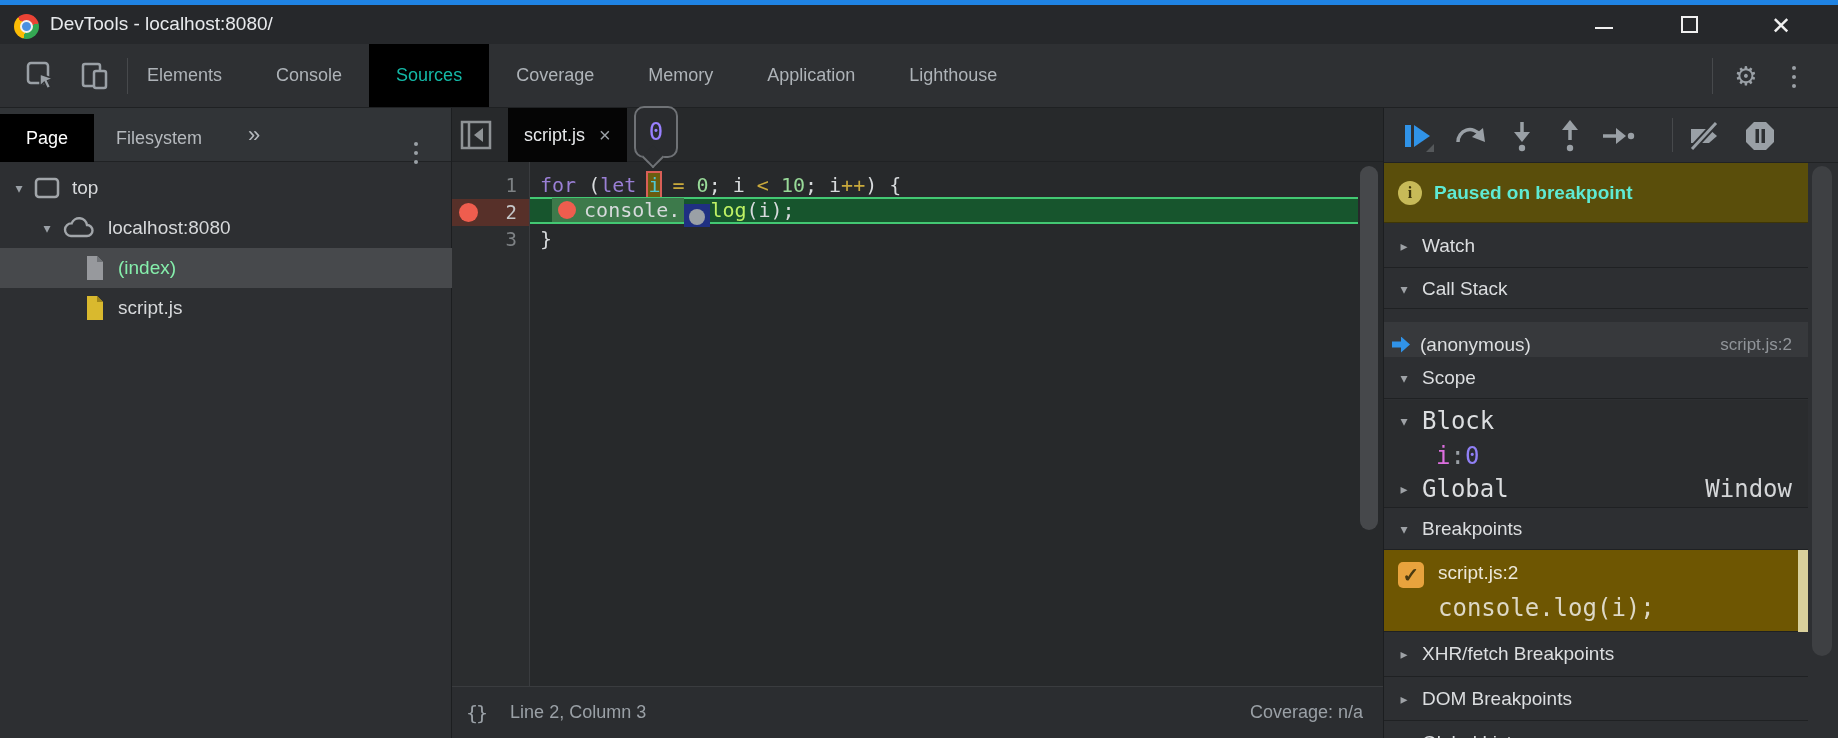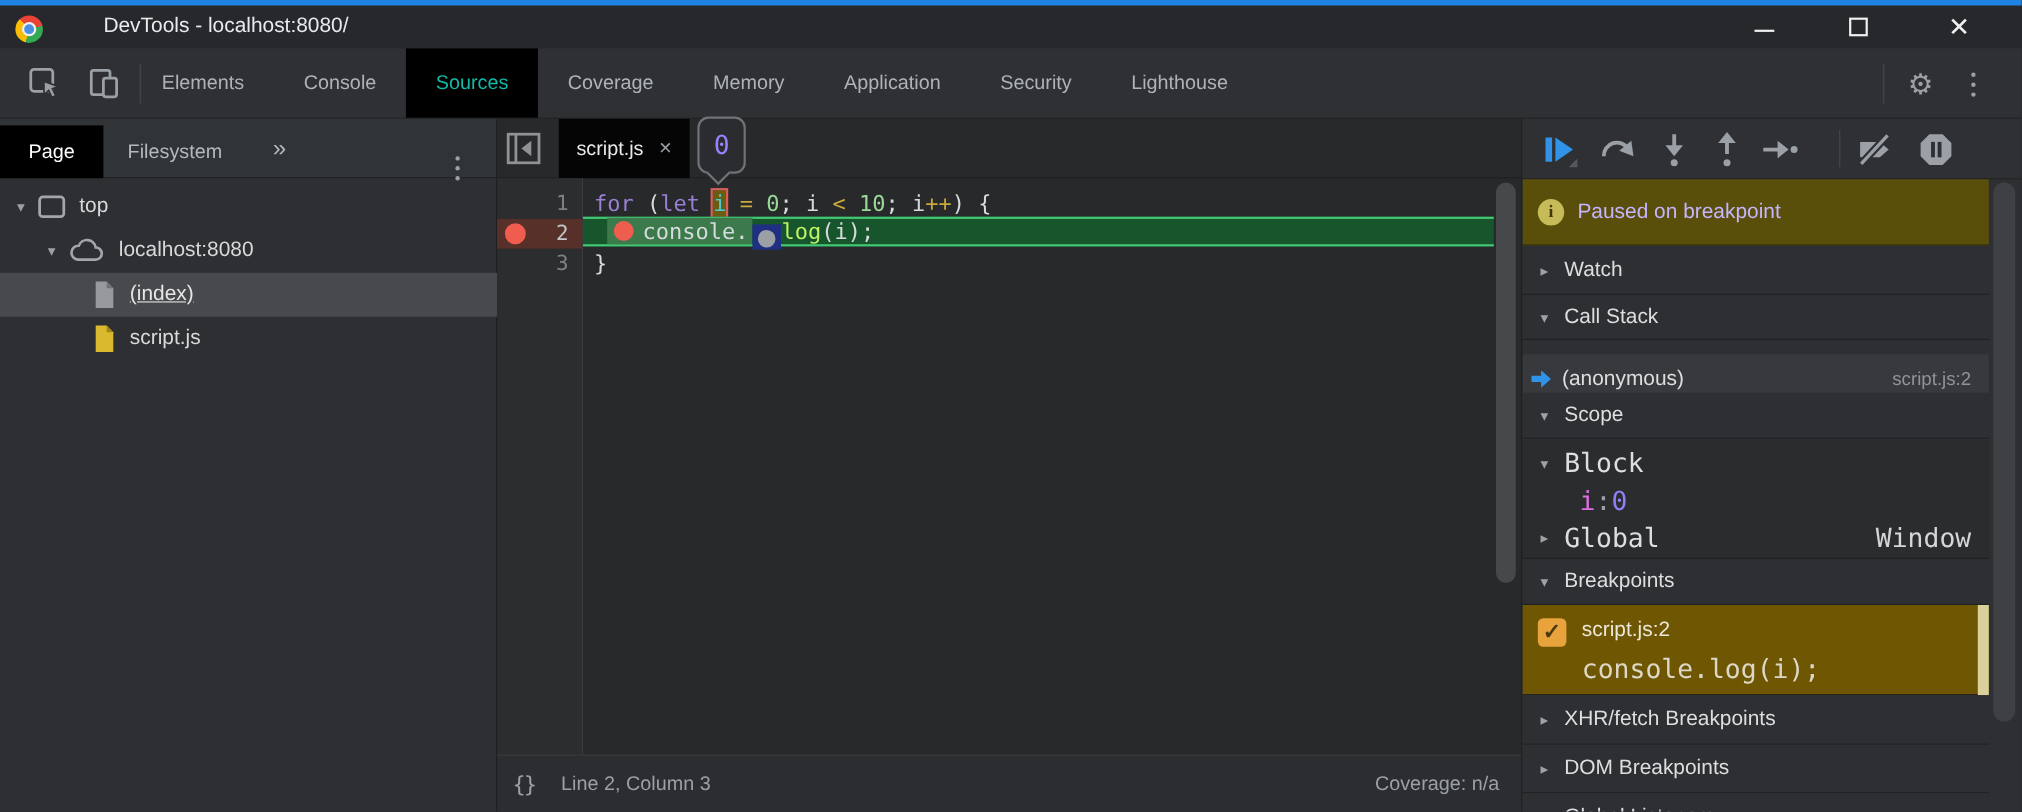--- a/index.html
+++ b/index.html
@@ -7,21 +7,21 @@
     -webkit-font-smoothing:antialiased;}
   .abs{position:absolute;}
   #stage{position:relative;width:1838px;height:738px;}
 
   
   #titlebar{left:0;top:0;width:1838px;height:44px;background:#26282b;border-top:5px solid #1f83e3;box-sizing:border-box;}
   #chrome-logo{left:14px;top:9px;width:25px;height:25px;border-radius:50%;
     background:conic-gradient(from -45deg,#ea4335 0 120deg,#4285f4 0 120deg,#34a853 120deg 240deg,#fbbc05 240deg 360deg);}
   #chrome-logo::after{content:"";position:absolute;left:6px;top:6px;width:13px;height:13px;border-radius:50%;
     background:#4a90e2;border:2px solid #f1f1f1;box-sizing:border-box;}
-  #window-title{left:50px;top:8px;color:#e8eaed;font-size:19px;margin-left:44px;}
+  #window-title{left:50px;top:8px;color:#e8eaed;font-size:19px;}
   .wbtn{top:8px;width:30px;height:26px;color:#f0f0f0;}
   #btn-min{left:1590px;} #btn-min::before{content:"";position:absolute;left:5px;top:14px;width:18px;height:2px;background:#f0f0f0;}
   #btn-max{left:1676px;} #btn-max::before{content:"";position:absolute;left:5px;top:3px;width:17px;height:17px;border:2px solid #f0f0f0;box-sizing:border-box;}
   #btn-close{left:1766px;font-size:24px;line-height:26px;text-align:center;}
 
   
   #tabbar{left:0;top:44px;width:1838px;height:64px;background:#2e3033;border-bottom:1px solid #1f2123;box-sizing:border-box;}
   #inspect-btn{left:24px;top:16px;width:34px;height:32px;}
   #device-btn{left:78px;top:16px;width:34px;height:32px;}
   .tb-sep{top:14px;width:1px;height:36px;background:#47494c;}
@@ -40,21 +40,21 @@
   #rightpanel{left:1383px;top:108px;width:455px;height:630px;background:#2d2f32;border-left:1px solid #1c1e20;box-sizing:border-box;overflow:hidden;}
 
   
   #sidebar-header{left:0;top:0;width:451px;height:54px;background:#313437;border-bottom:1px solid #202224;box-sizing:border-box;}
   .side-tab{position:absolute;top:6px;height:48px;display:flex;align-items:center;padding:0 26px;font-size:18px;color:#b5b9bd;}
   #side-tab-page{left:0;background:#000;color:#fff;}
   #side-tab-fs{left:90px;}
   #side-overflow{position:absolute;left:248px;top:14px;color:#b5b9bd;font-size:22px;}
   #side-kebab{left:414px;top:34px;}
   .tree-row{position:absolute;left:0;width:451px;height:40px;display:flex;align-items:center;color:#d7d9db;font-size:19px;}
-  .tree-row.selected{background:#47494c;color:#e5e5e5;text-decoration:underline;}
+  .tree-row.selected{background:#47494c;color:#86efac;}
   .twisty{width:14px;font-size:14px;color:#9aa0a6;margin-right:8px;text-align:center;}
   .tree-icon{margin-right:12px;display:flex;align-items:center;}
 
   
   #tabstrip{left:0;top:0;width:931px;height:54px;background:#27292b;border-bottom:1px solid #202224;box-sizing:border-box;}
   #nav-toggle{left:6px;top:10px;width:36px;height:34px;}
   #editor-tab{left:56px;top:0;height:54px;background:#050505;display:flex;align-items:center;padding:0 16px;color:#e8eaec;font-size:18px;}
   #editor-tab-close{margin-left:14px;color:#9aa0a6;font-size:20px;}
   #value-badge{left:182px;top:-2px;width:44px;height:52px;background:#2a2c2f;border:2px solid #6f7276;border-radius:10px;
     box-sizing:border-box;z-index:6;color:#9980ff;font-family:"DejaVu Sans Mono",monospace;font-size:24px;
@@ -87,21 +87,21 @@
 
   
   #dbg-toolbar{left:0;top:0;width:454px;height:55px;background:#2e3033;border-bottom:1px solid #202224;box-sizing:border-box;}
   .dbg-btn{position:absolute;top:10px;width:36px;height:36px;}
   #dbg-sep{position:absolute;left:288px;top:10px;width:1px;height:34px;background:#47494c;}
   .rp-row{position:absolute;left:0;width:424px;box-sizing:border-box;border-bottom:1px solid #1f2123;background:#2d2f32;
     display:flex;align-items:center;color:#dcdee0;font-size:19px;}
   .rp-tri{width:16px;margin:0 10px 0 12px;font-size:14px;color:#9ea2a6;text-align:center;flex:none;}
   .mono{font-family:"DejaVu Sans Mono",monospace;font-size:24px;}
   #rp-banner{top:55px;height:60px;background:#5a4e0b;border-bottom:1px solid #3e3606;}
-  #rp-banner .msg{color:#c4b5fd;font-weight:normal;}
+  #rp-banner .msg{color:#5eead4;font-weight:bold;}
   #info-icon{width:24px;height:24px;border-radius:50%;background:#c7ba58;color:#3f380a;font-weight:bold;font-size:16px;
     text-align:center;line-height:24px;margin:0 12px 0 14px;flex:none;font-family:"Liberation Serif",serif;}
   #rp-watch{top:116px;height:44px;}
   #rp-cs-header{top:161px;height:40px;}
   #rp-frame{top:202px;height:46px;background:#37393c;margin-top:12px;}
   #frame-marker{width:18px;height:16px;margin:0 10px 0 8px;flex:none;background:#3093e8;
     clip-path:polygon(0 32%,50% 32%,50% 0,100% 50%,50% 100%,50% 68%,0 68%);}
   #frame-loc{margin-left:auto;margin-right:16px;color:#909499;font-size:17px;}
   #rp-scope-header{top:249px;height:42px;}
   #rp-block{top:292px;height:41px;background:#2a2c2e;border-bottom:none;}
@@ -150,21 +150,20 @@
       </svg>
     </div>
     <div id="sep-icons" class="abs tb-sep"></div>
     <div id="main-tabs" class="abs">
       <div class="main-tab">Elements</div>
       <div class="main-tab">Console</div>
       <div class="main-tab active">Sources</div>
       <div class="main-tab">Coverage</div>
       <div class="main-tab">Memory</div>
       <div class="main-tab">Application</div>
-      <div class="main-tab">Security</div>
       <div class="main-tab">Lighthouse</div>
     </div>
     <div id="sep-gear" class="abs tb-sep"></div>
     <div id="gear-btn" class="abs">⚙</div>
     <div id="main-kebab" class="abs kebab"></div>
   </div>
 
   <div id="sidebar" class="abs">
     <div id="sidebar-header" class="abs">
       <div id="side-tab-page" class="side-tab">Page</div>

